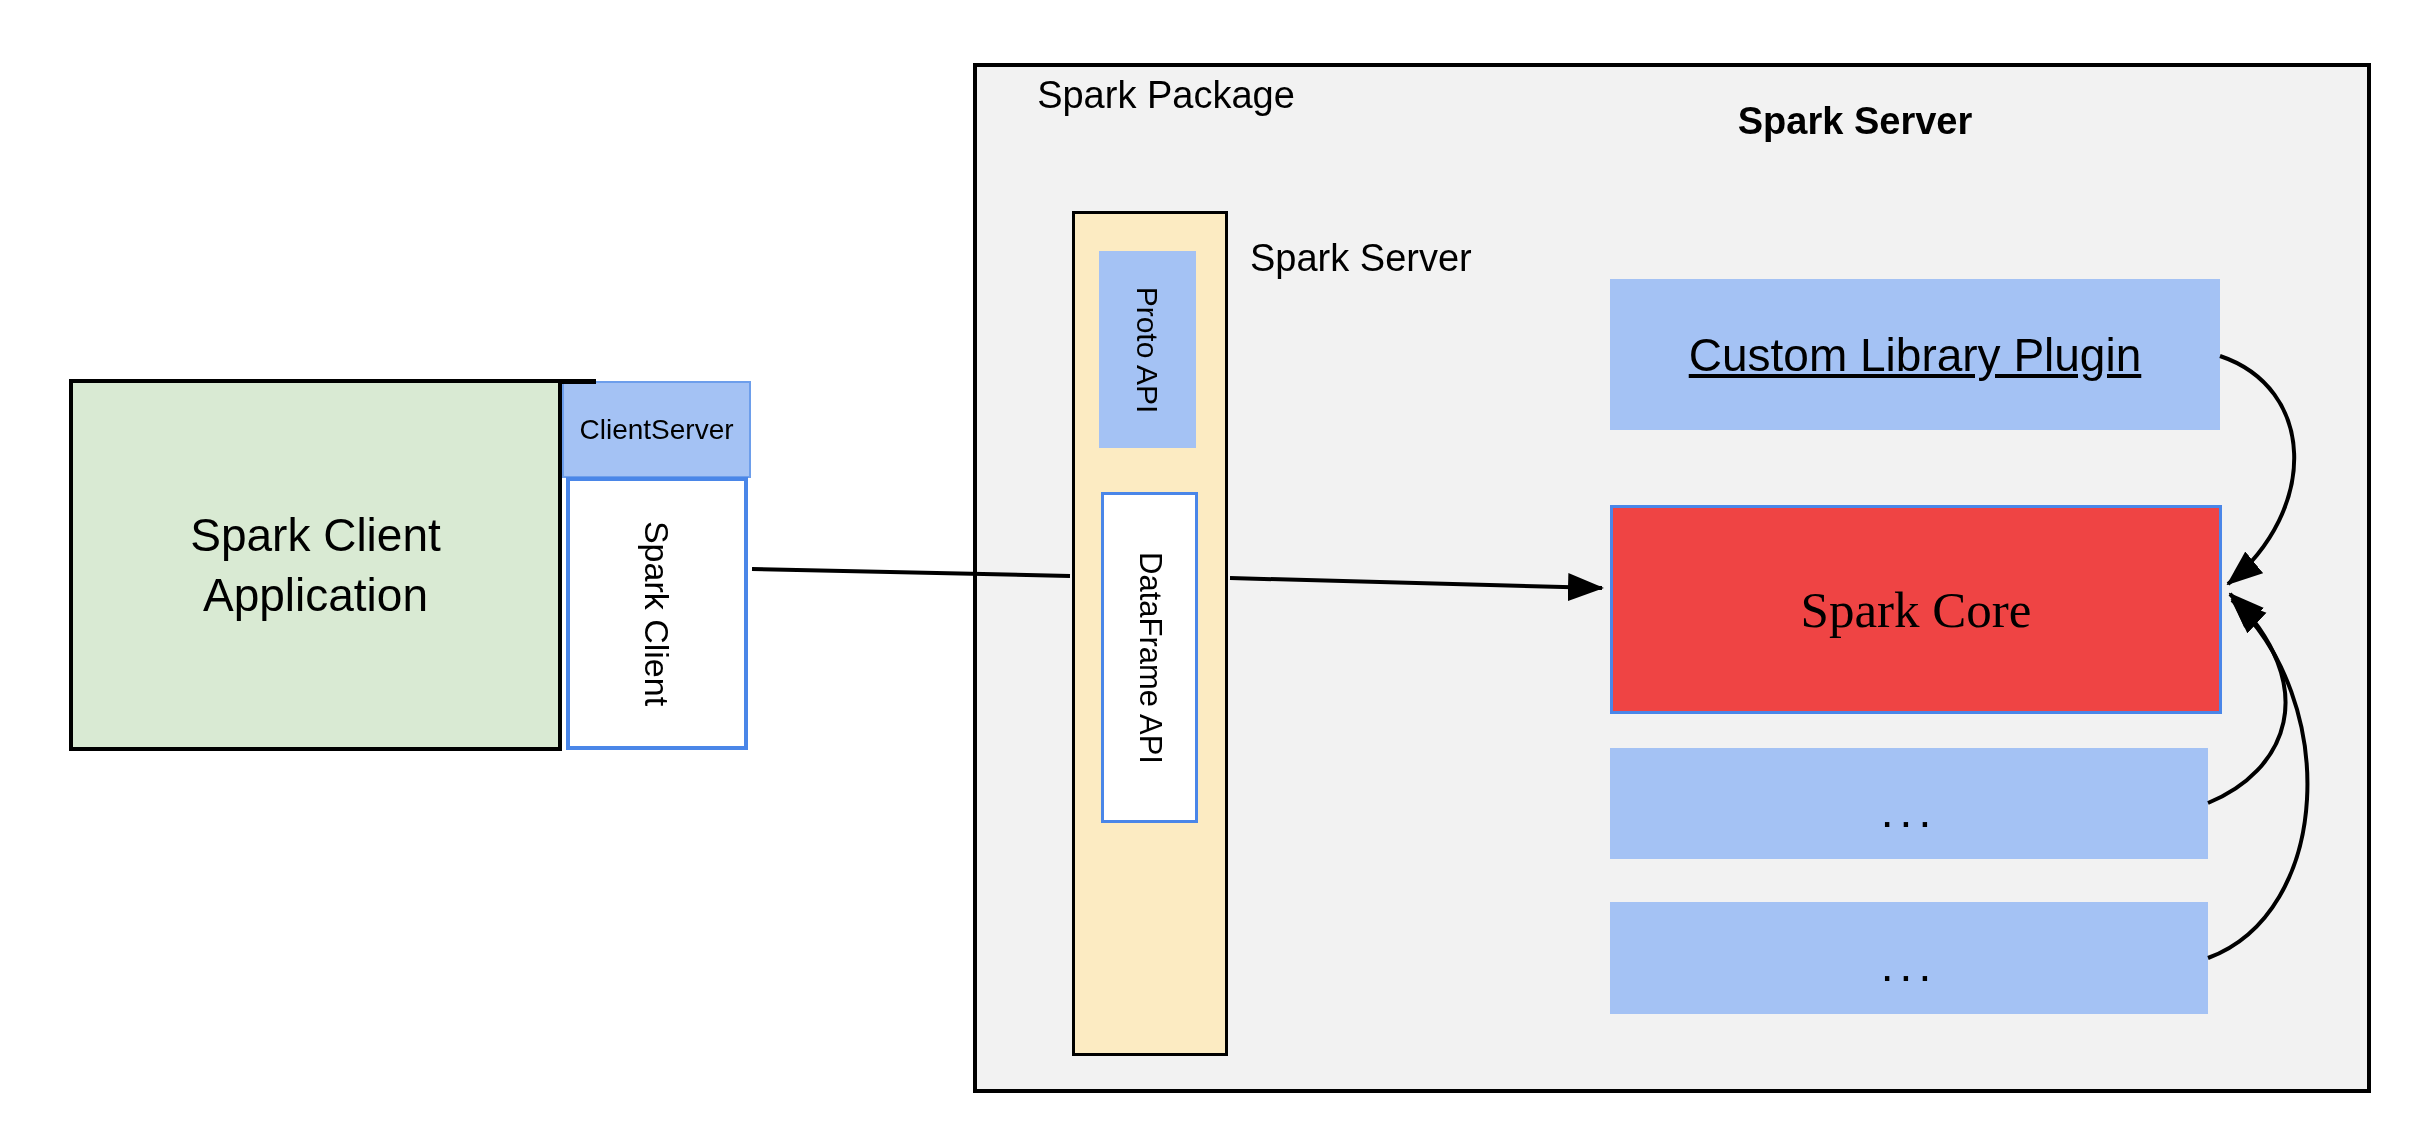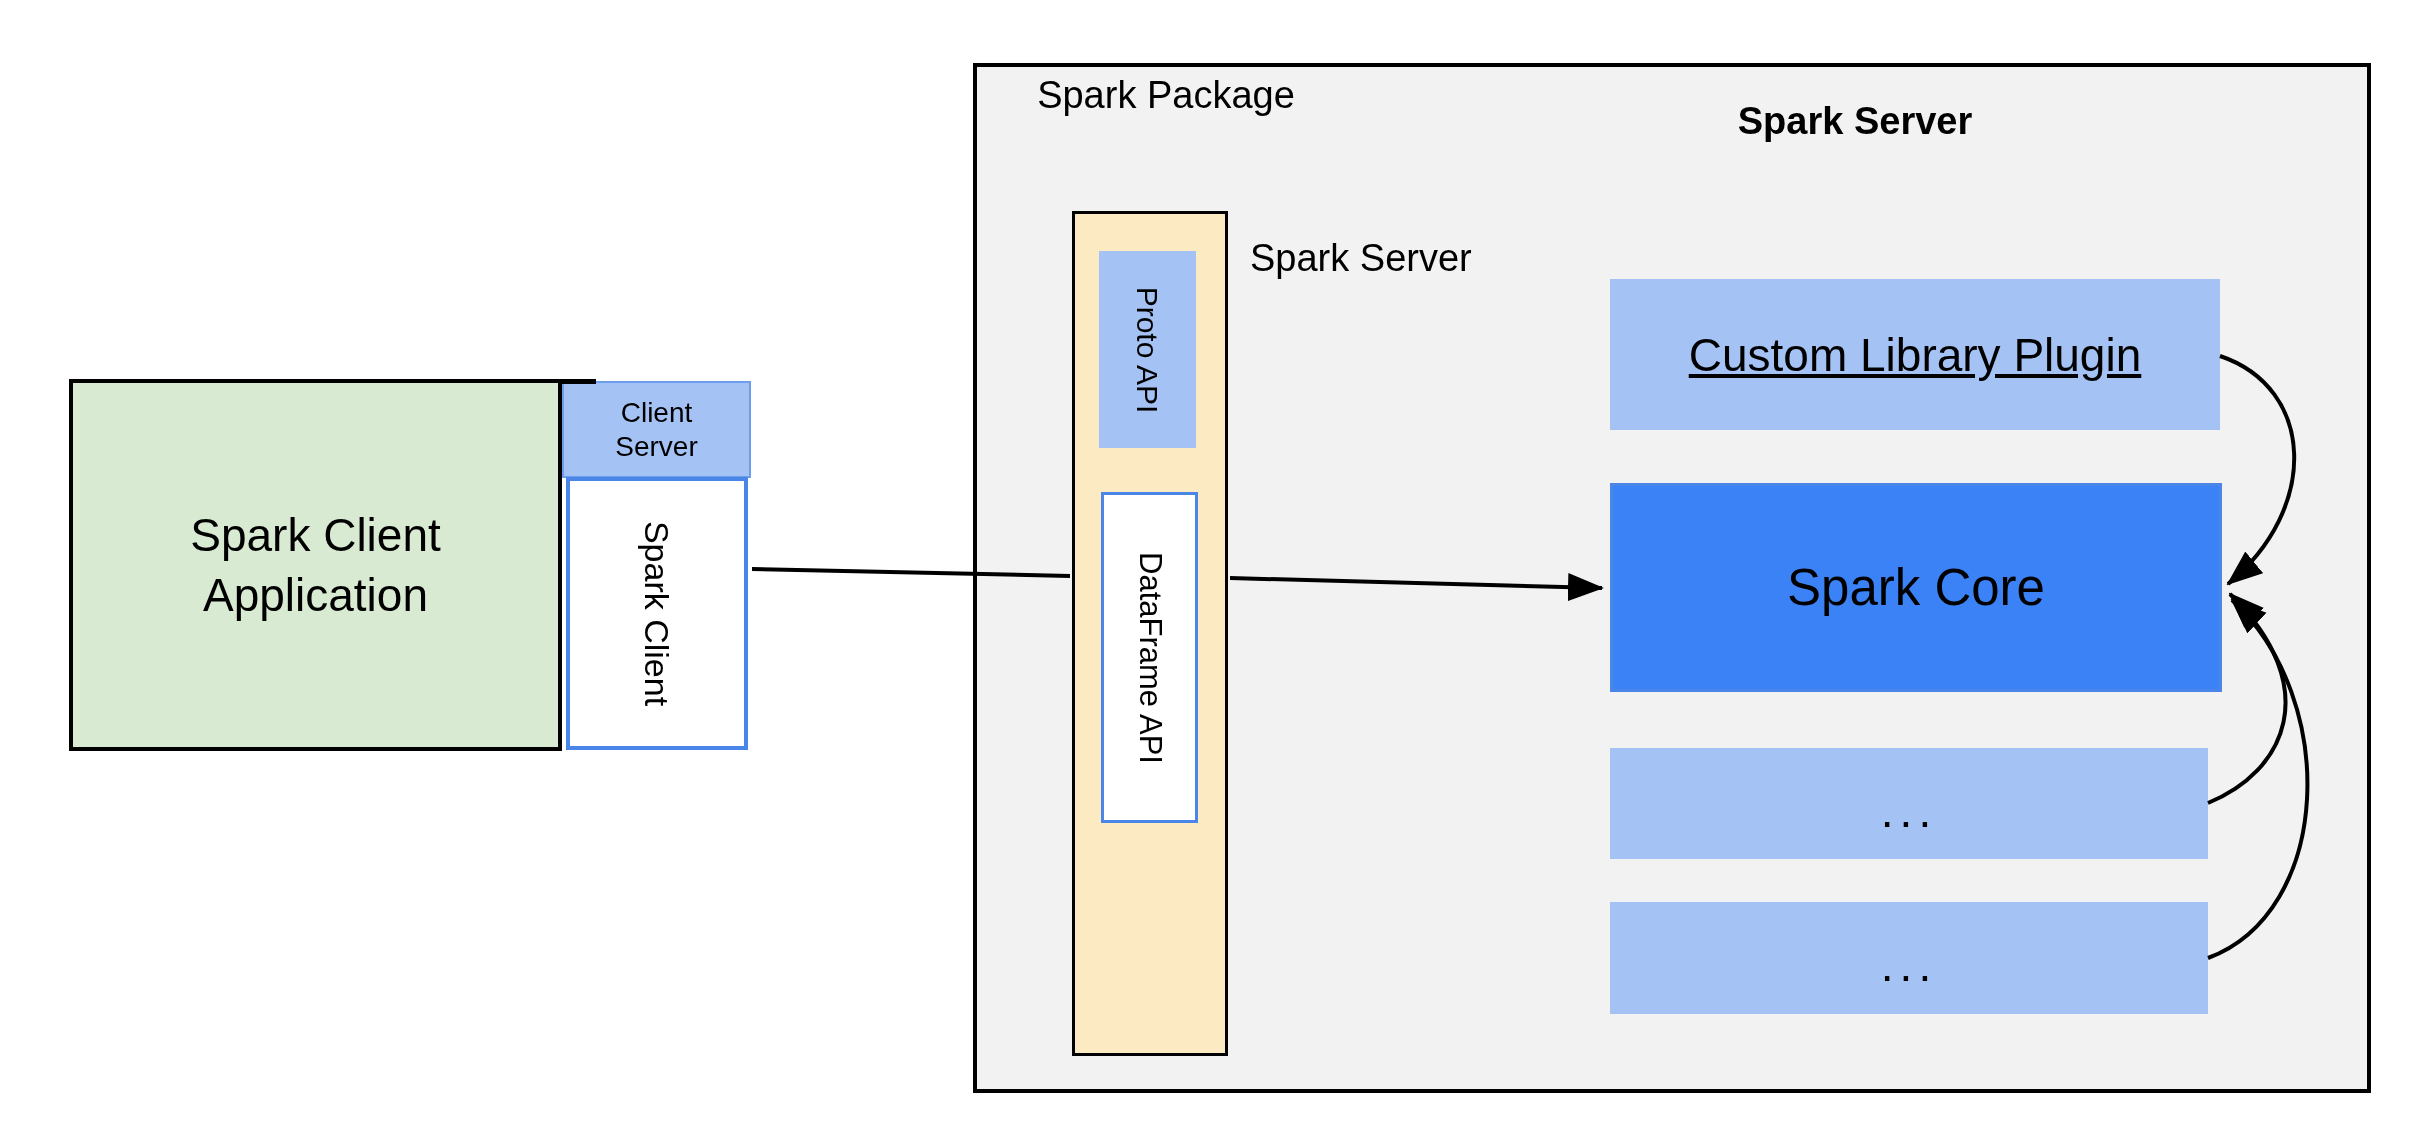--- a/index.html
+++ b/index.html
@@ -24,21 +24,21 @@
     flex-direction: column; z-index: 3;
     font-size: 46px; line-height: 60px;
   }
   .border-extension {
     left: 562px; top: 379px; width: 34px; height: 5px;
     background: #000000; z-index: 8;
   }
   .client-package {
     left: 562px; top: 381px; width: 189px; height: 97px;
     background: #a4c2f4; border: 2px solid #6d9eeb;
-    flex-direction: column; z-index: 4;
+    flex-direction: row; z-index: 4;
     font-size: 28px; line-height: 34px;
   }
   .spark-client {
     left: 566px; top: 477px; width: 182px; height: 273px;
     background: #ffffff; border: 4px solid #4a86e8;
     z-index: 5; font-size: 34px;
   }
   .rot { transform: rotate(90deg); white-space: nowrap; }
   
   .server-outer {
@@ -71,23 +71,23 @@
   .server-library-label {
     left: 1250px; top: 234px; width: 360px;
     text-align: left; font-size: 38px; line-height: 48px; z-index: 2;
   }
   
   .custom-plugin {
     left: 1610px; top: 279px; width: 610px; height: 151px;
     background: #a4c2f4; z-index: 2; font-size: 46px; text-decoration: underline;
   }
   .spark-core {
-    left: 1610px; top: 483px; width: 612px; height: 209px;
-    background: #3b82f6; border: 3px solid #4a86e8;
-    z-index: 2; font-size: 51px;
+    left: 1610px; top: 505px; width: 612px; height: 209px;
+    background: #ef4444; border: 3px solid #4a86e8;
+    z-index: 2; font-size: 51px; font-family: Liberation Serif, serif;
   }
   .plugin-slot {
     left: 1610px; width: 598px; height: 112px;
     background: #a4c2f4; z-index: 2;
     font-size: 46px; letter-spacing: 6px; padding-top: 14px;
   }
   .slot-1 { top: 748px; height: 111px; }
   .slot-2 { top: 902px; }
   
   .arrows {

